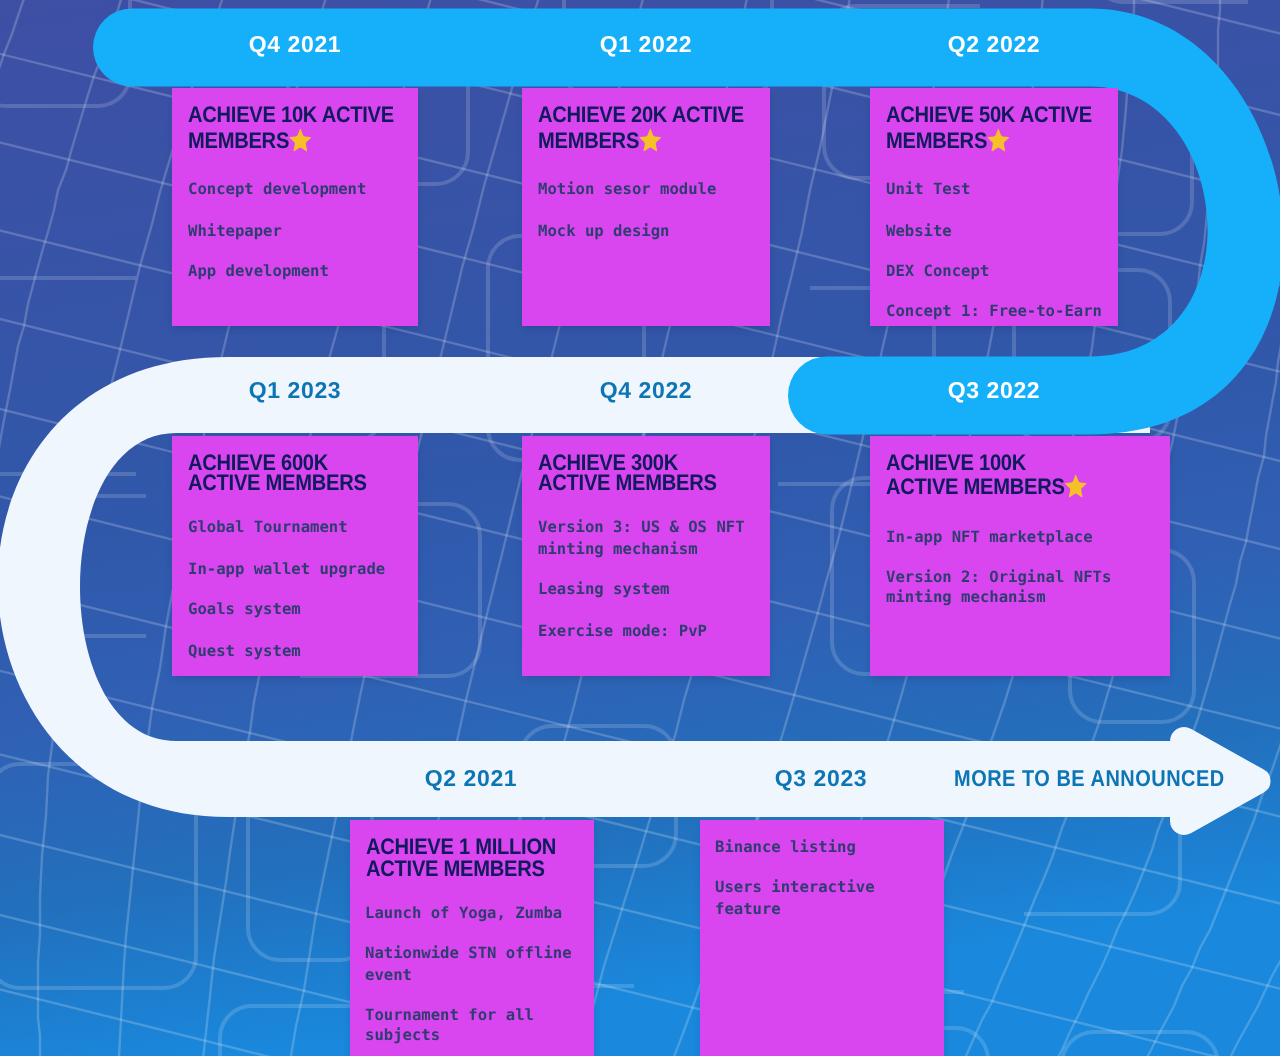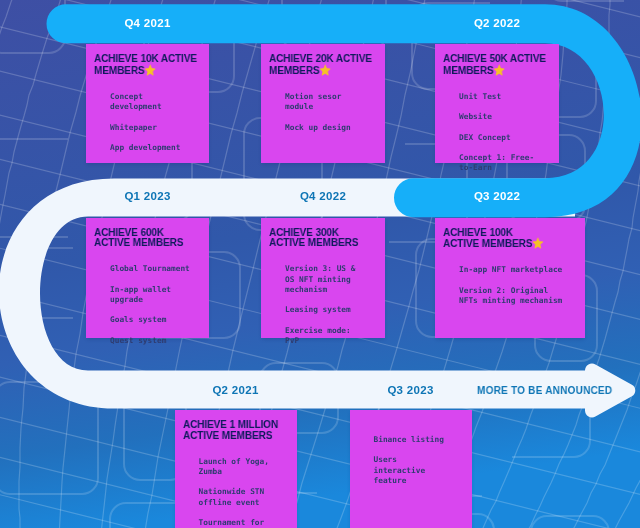--- a/index.html
+++ b/index.html
@@ -11,21 +11,21 @@
   .card{position:absolute;background:#d946ef;box-shadow:0 2px 4px -1px rgba(16,26,92,.22);
         box-sizing:border-box;padding:9px 3px 0 8px;}
   .card h3{margin:0 0 11.2px 0;font-family:"Liberation Sans",sans-serif;font-weight:700;
            font-size:11.2px;line-height:10.8px;letter-spacing:-0.15px;color:#101a5c;
            text-transform:uppercase;transform:scaleX(.9) translateZ(0);transform-origin:0 0;
            width:140px;white-space:nowrap;}
   .card h3.has-star{margin-bottom:13.7px;}
   .card h3 .tl{display:block;}
   .card h3 .tl:last-of-type{display:inline;}
   .card h3 .star{vertical-align:-2px;margin-left:0px;}
-  .card ul{margin:16px;padding:0;list-style:none;}
+  .card ul{margin:0;padding:0;list-style:none;}
   .card li{font-family:"DejaVu Sans Mono",monospace;font-weight:700;font-size:7.8px;
            transform:translateZ(0);
            line-height:10.4px;color:#2f3c70;margin-bottom:10px;letter-spacing:0;}
   .label{position:absolute;font-family:"Liberation Sans",sans-serif;font-weight:700;
          font-size:11.5px;line-height:13px;letter-spacing:0.3px;text-align:center;
          white-space:nowrap;transform:translateZ(0);}
   .label.on-cyan{color:#ffffff;}
   .label.on-white{color:#0e75b5;}
   #end-label{transform:scaleX(.867) translateZ(0);transform-origin:left center;}
 </style>
@@ -154,20 +154,21 @@
     <div class="card" style="left:86px;top:44px;width:123px;height:119.3px">
       <h3 class="has-star"><span class="tl">ACHIEVE 10K ACTIVE</span><span class="tl">MEMBERS</span><svg class="star" viewBox="1.7 0.6 20.6 19.5" preserveAspectRatio="none" width="12.8" height="11.9">
           <path fill="#f5c127" d="M12.58 1.98 L14.41 6.33 Q14.88 7.44 16.08 7.54 L20.78 7.94 Q22.27 8.06 21.14 9.04 L17.57 12.13 Q16.66 12.91 16.93 14.08 L18.01 18.68 Q18.35 20.14 17.06 19.36 L13.03 16.92 Q12 16.3 10.97 16.92 L6.94 19.36 Q5.65 20.14 5.99 18.68 L7.07 14.08 Q7.34 12.91 6.43 12.13 L2.86 9.04 Q1.73 8.06 3.22 7.94 L7.92 7.54 Q9.12 7.44 9.59 6.33 L11.42 1.98 Q12 0.6 12.58 1.98 Z"></path>
         </svg></h3>
       <ul>
         <li>Concept development</li>
         <li>Whitepaper</li>
         <li>App development</li>
       </ul>
     </div>
+<div class="label on-cyan" style="left:261px;top:17.3px;width:124px">Q1 2022</div>
     <div class="card" style="left:261px;top:44px;width:124px;height:119.3px">
       <h3 class="has-star"><span class="tl">ACHIEVE 20K ACTIVE</span><span class="tl">MEMBERS</span><svg class="star" viewBox="1.7 0.6 20.6 19.5" preserveAspectRatio="none" width="12.8" height="11.9">
           <path fill="#f5c127" d="M12.58 1.98 L14.41 6.33 Q14.88 7.44 16.08 7.54 L20.78 7.94 Q22.27 8.06 21.14 9.04 L17.57 12.13 Q16.66 12.91 16.93 14.08 L18.01 18.68 Q18.35 20.14 17.06 19.36 L13.03 16.92 Q12 16.3 10.97 16.92 L6.94 19.36 Q5.65 20.14 5.99 18.68 L7.07 14.08 Q7.34 12.91 6.43 12.13 L2.86 9.04 Q1.73 8.06 3.22 7.94 L7.92 7.54 Q9.12 7.44 9.59 6.33 L11.42 1.98 Q12 0.6 12.58 1.98 Z"></path>
         </svg></h3>
       <ul>
         <li>Motion sesor module</li>
         <li>Mock up design</li>
       </ul>
     </div>
 <div class="label on-cyan" style="left:435px;top:17.3px;width:124px">Q2 2022</div>

